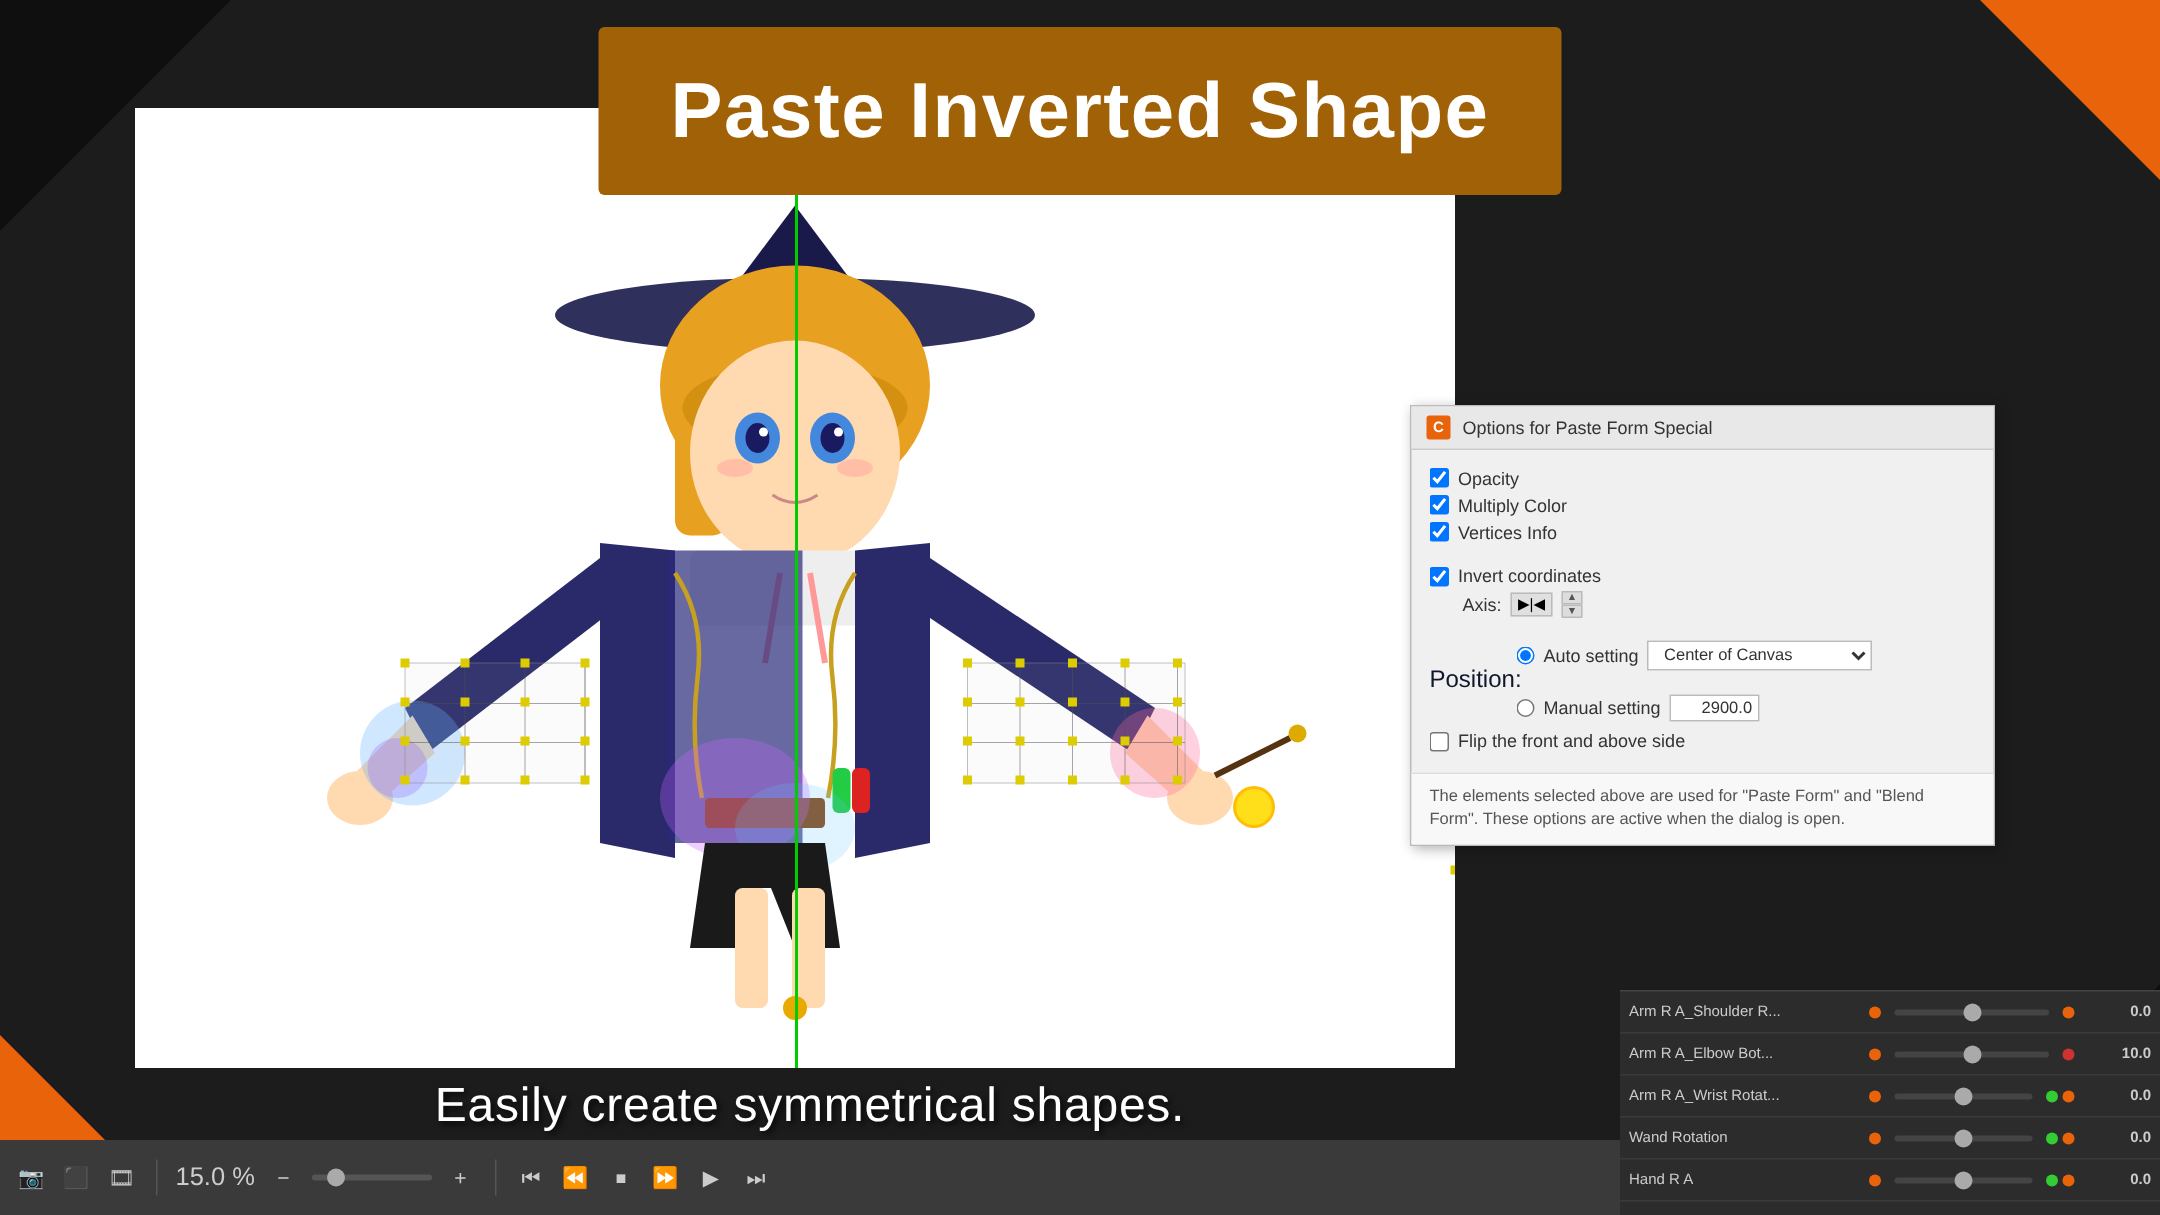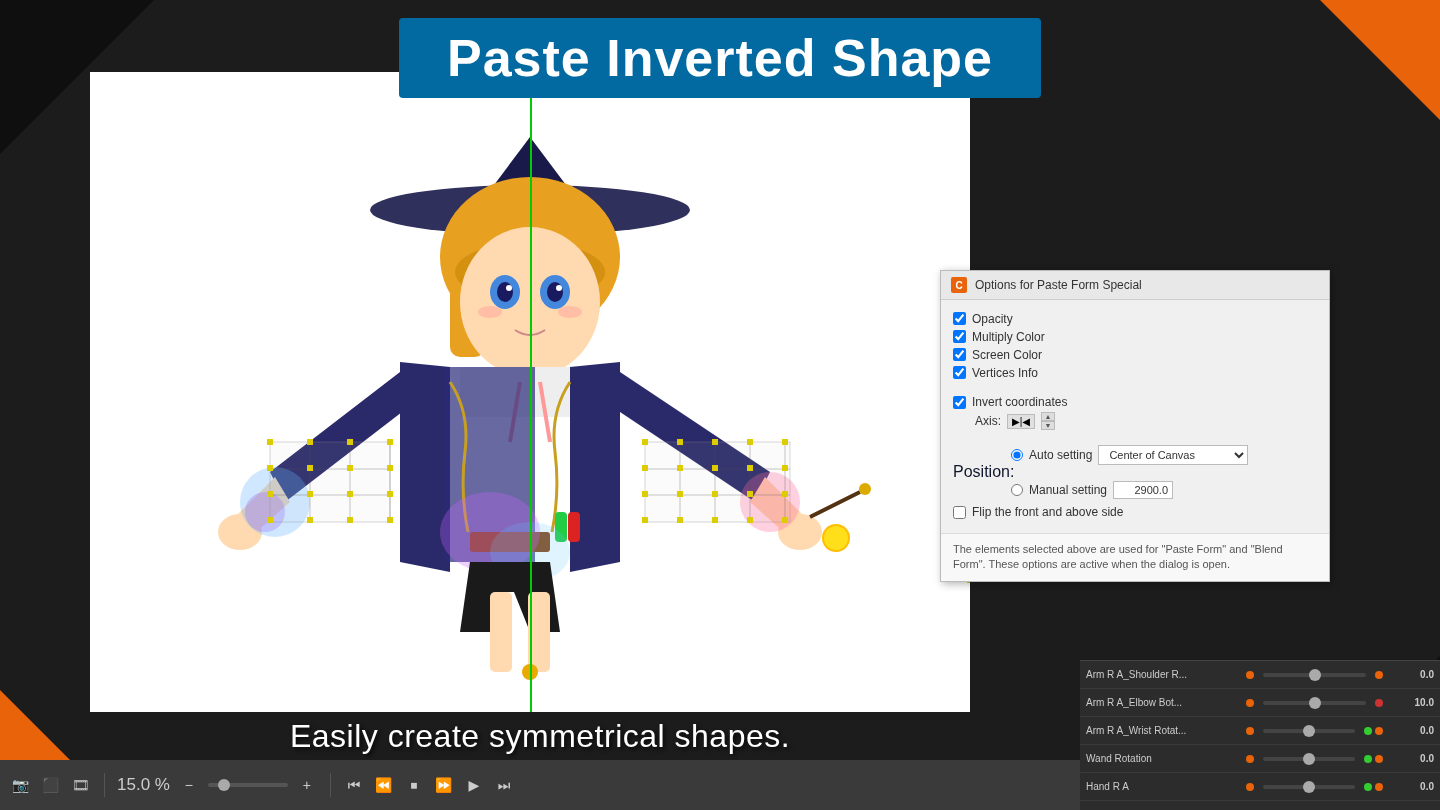--- a/index.html
+++ b/index.html
@@ -50,22 +50,22 @@
       background: #e8630a;
       clip-path: polygon(100% 0, 0 100%, 100% 100%);
     }
 
     
     .title-banner {
       position: absolute;
       top: 18px;
       left: 50%;
       transform: translateX(-50%);
-      background: #0369a1;
-      padding: 10px 48px;
+      background: #a16207;
+      padding: 26px 48px;
       z-index: 10;
       border-radius: 4px;
     }
     .title-text {
       font-size: 52px;
       font-weight: 900;
       color: white;
       letter-spacing: 1px;
       white-space: nowrap;
     }
@@ -653,24 +653,20 @@
 
       <div class="checkbox-row">
         <input type="checkbox" checked="" id="cb-opacity" style="">
         <label class="checkbox-label" for="cb-opacity">Opacity</label>
       </div>
       <div class="checkbox-row">
         <input type="checkbox" checked="" id="cb-multiply" style="">
         <label class="checkbox-label" for="cb-multiply">Multiply Color</label>
       </div>
       <div class="checkbox-row">
-        <input type="checkbox" checked="" id="cb-screen" style="">
-        <label class="checkbox-label" for="cb-screen">Screen Color</label>
-      </div>
-      <div class="checkbox-row">
         <input type="checkbox" checked="" id="cb-vertices" style="">
         <label class="checkbox-label" for="cb-vertices">Vertices Info</label>
       </div>
 
       <div class="invert-section">
         <div class="invert-row">
           <input type="checkbox" checked="" id="cb-invert" style="">
           <label class="checkbox-label" for="cb-invert">Invert coordinates</label>
         </div>
         <div class="invert-row" style="margin-left:22px;">

